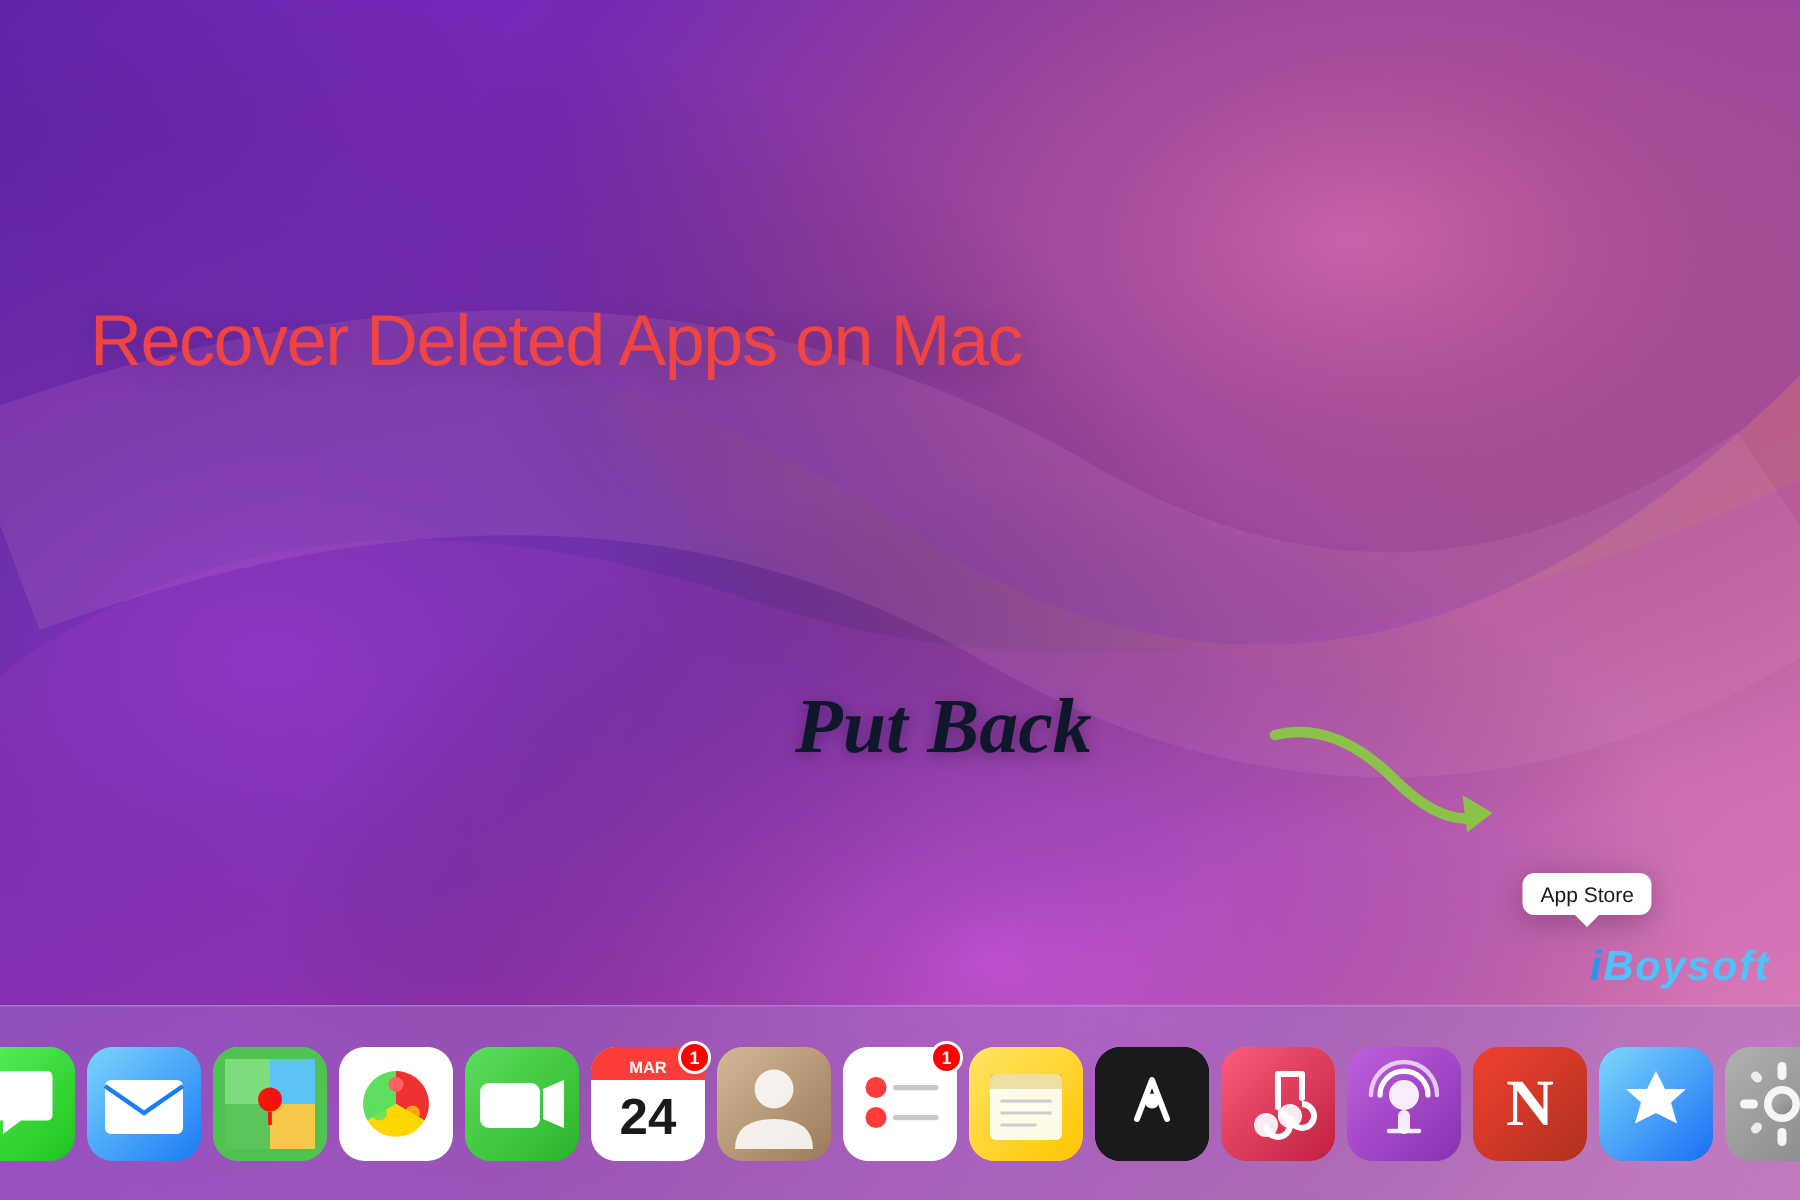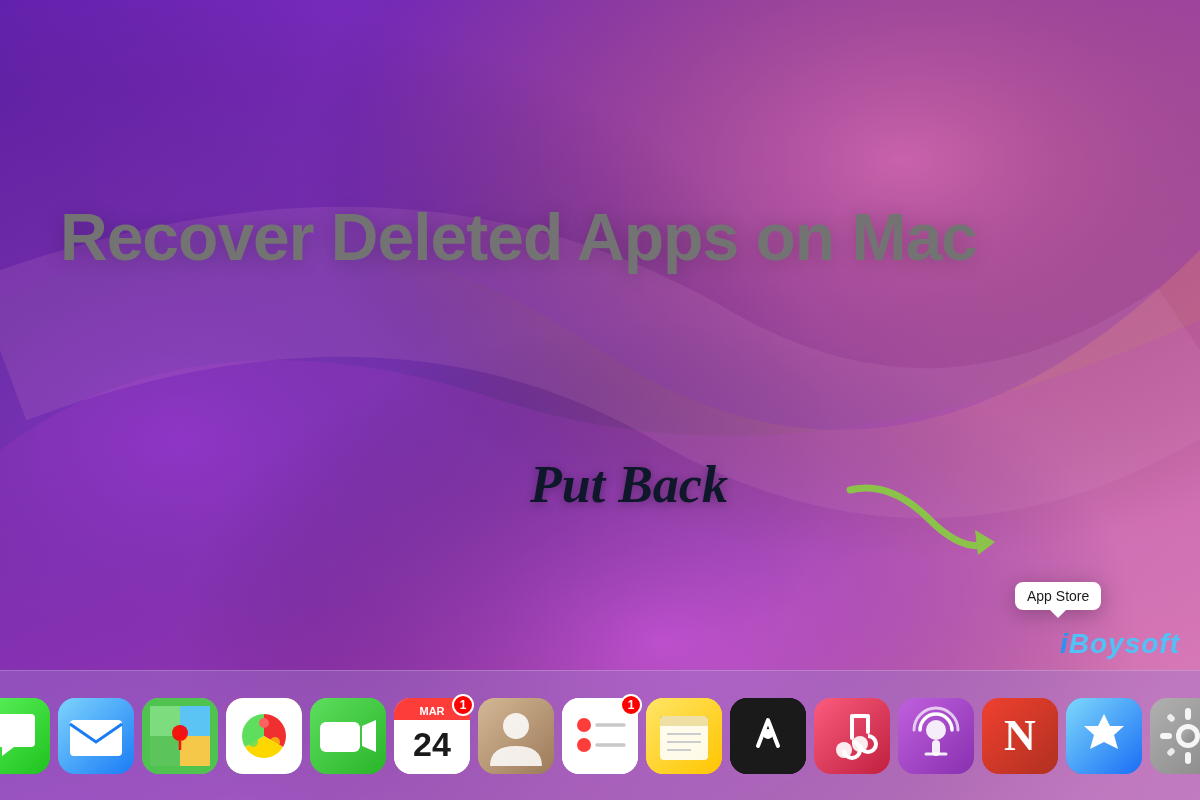--- a/index.html
+++ b/index.html
@@ -37,23 +37,23 @@
       width: 100%;
       height: 100%;
     }
 
     
     .main-title {
       position: absolute;
       top: 200px;
       left: 60px;
       right: 60px;
-      color: #737373;
-      font-size: 66px;
-      font-weight: 700;
+      color: #ef4444;
+      font-size: 48px;
+      font-weight: 400;
       line-height: 1.15;
       text-shadow: 0 2px 20px rgba(0,0,0,0.2);
       letter-spacing: -1px;
     }
 
     
     .put-back-label {
       position: absolute;
       top: 455px;
       left: 530px;

